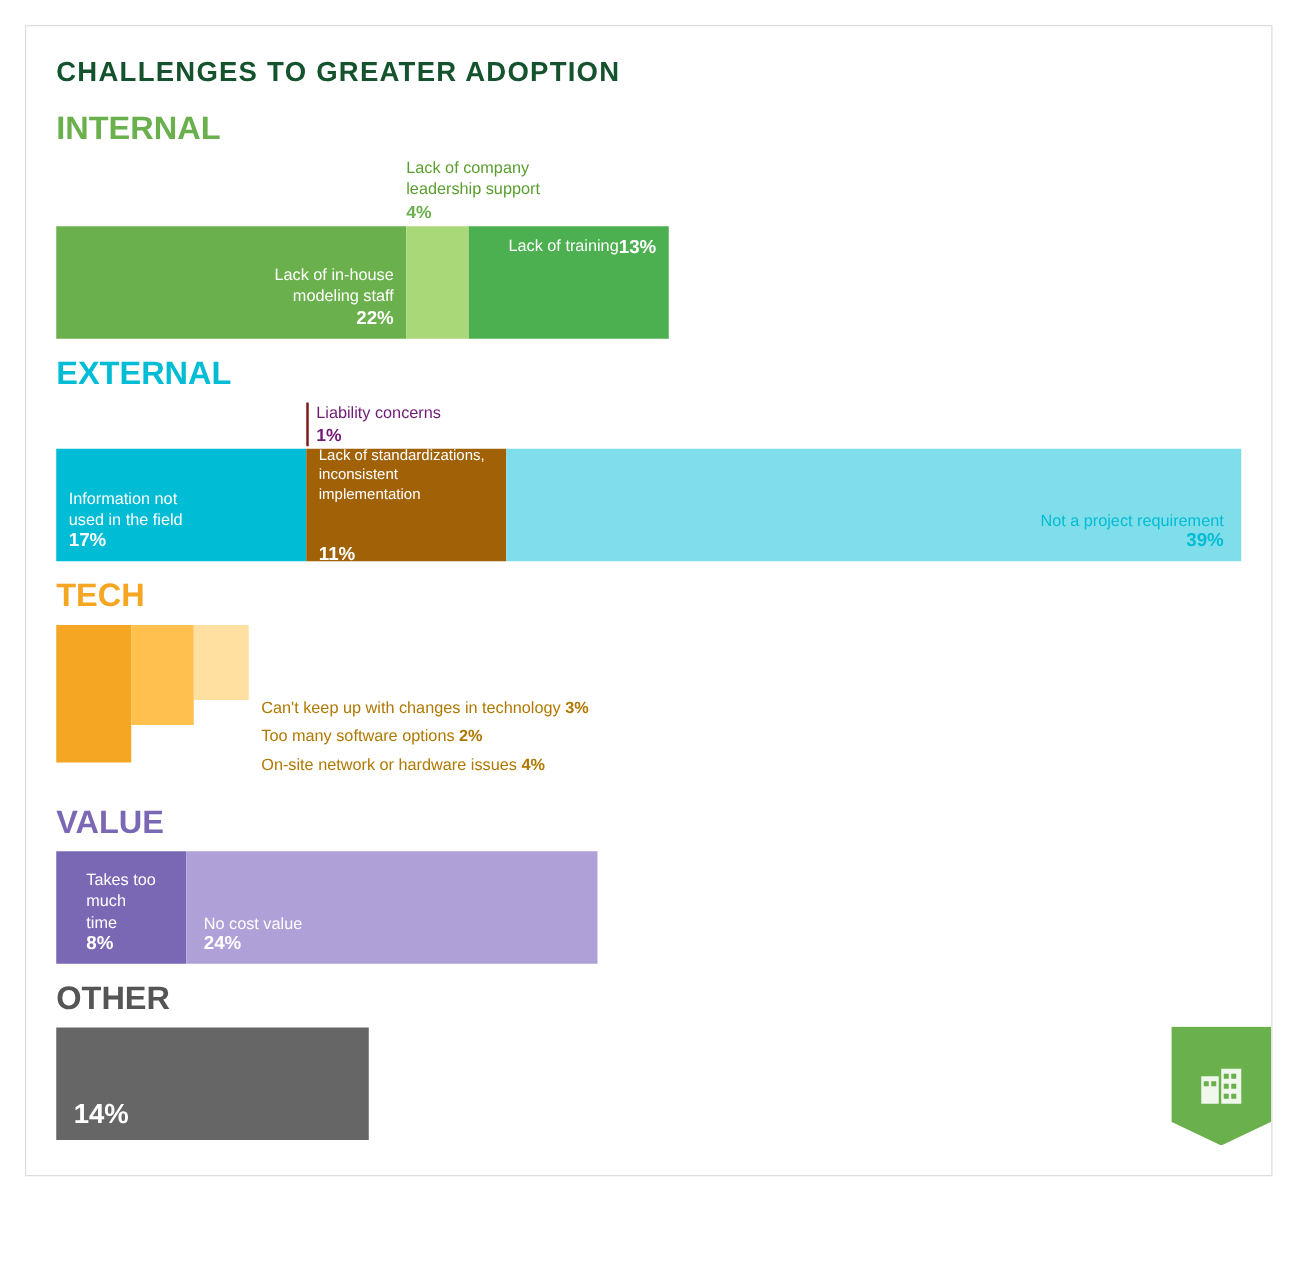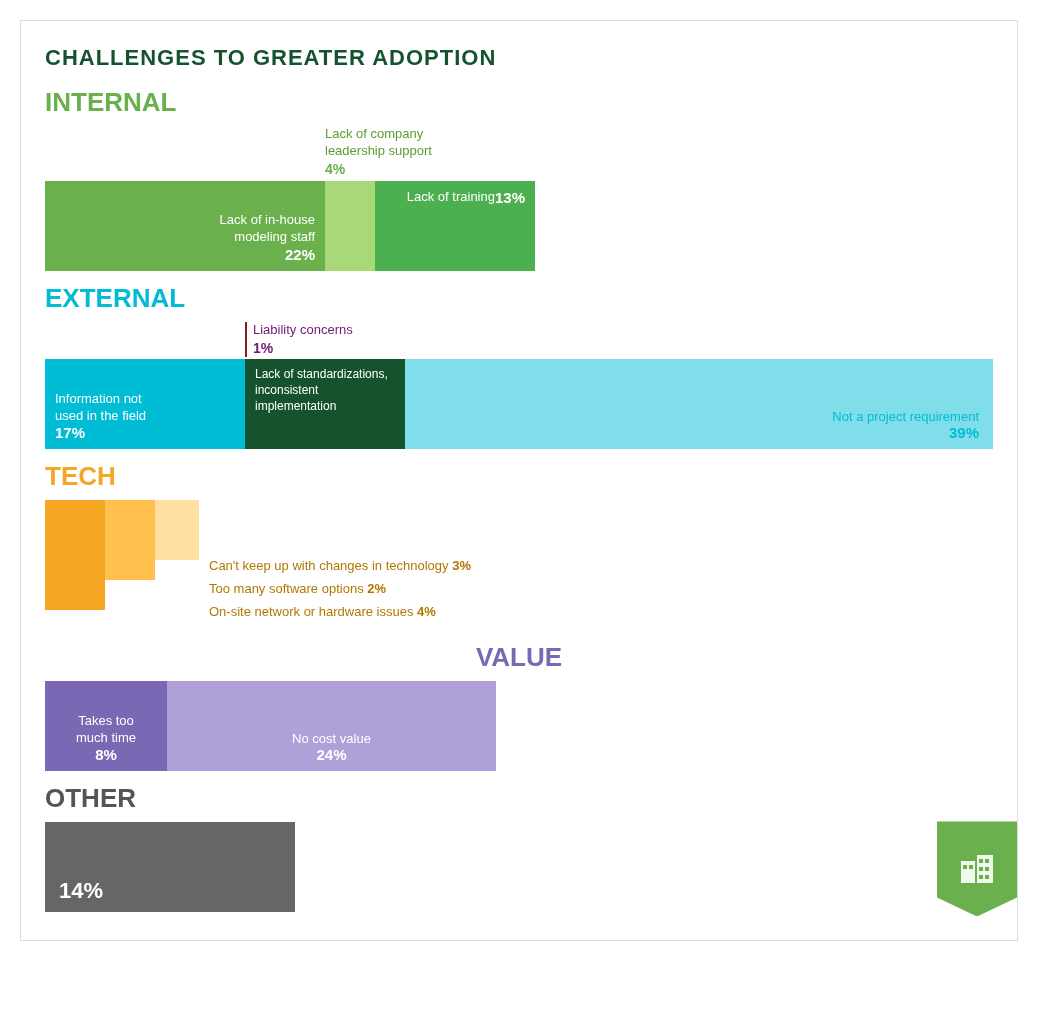--- a/index.html
+++ b/index.html
@@ -136,26 +136,26 @@
       display: flex;
       flex-direction: column;
       justify-content: flex-end;
       padding: 8px 10px;
       color: #fff;
     }
     .bar-cyan-dark .bar-label { font-size: 13px; line-height: 1.3; }
     .bar-cyan-dark .bar-pct { font-weight: 700; font-size: 15px; }
 
     .bar-cyan-medium {
-      background: #14532d;
+      background: #a16207;
       width: 160px;
       flex-shrink: 0;
       display: flex;
       flex-direction: column;
-      justify-content: flex-start;
+      justify-content: center;
       padding: 8px 10px;
       color: #fff;
     }
     .bar-cyan-medium .bar-label { font-size: 12px; line-height: 1.3; }
     .bar-cyan-medium .bar-pct { font-weight: 700; font-size: 15px; margin-top: 32px; }
 
     .bar-cyan-light {
       background: #80deea;
       flex: 1;
       display: flex;
@@ -209,26 +209,26 @@
 
     
     .value-bars {
       display: flex;
       align-items: stretch;
       height: 90px;
       margin-bottom: 4px;
     }
     .bar-purple-dark {
       background: #7b68b5;
-      width: 122px;
-      flex-shrink: 0;
-      display: flex;
-      flex-direction: column;
-      justify-content: flex-end;
-      padding: 8px 4px;
+      width: 104px;
+      flex-shrink: 0;
+      display: flex;
+      flex-direction: column;
+      justify-content: flex-end;
+      padding: 8px 24px;
       color: #fff;
     }
     .bar-purple-dark .bar-label { font-size: 13px; line-height: 1.3; }
     .bar-purple-dark .bar-pct { font-weight: 700; font-size: 15px; }
 
     .bar-purple-light {
       background: #b0a0d8;
       width: 329px;
       flex-shrink: 0;
       display: flex;
@@ -353,21 +353,21 @@
         <div class="tech-label-item">
           <span>Too many software options</span> <span class="bold">2%</span>
         </div>
         <div class="tech-label-item">
           <span>On-site network or hardware issues</span> <span class="bold">4%</span>
         </div>
       </div>
     </div>
   </div>
 
-  <div style="margin-top:10px;text-align:center;">
+  <div style="margin-top:10px;">
     <div class="section-label value">VALUE</div>
 
     <div class="value-bars">
       <div class="bar-purple-dark">
         <div class="bar-label" style="white-space:pre-line;">Takes too
 much time</div>
         <div class="bar-pct">8%</div>
       </div>
       <div class="bar-purple-light">
         <div class="bar-label">No cost value</div>

